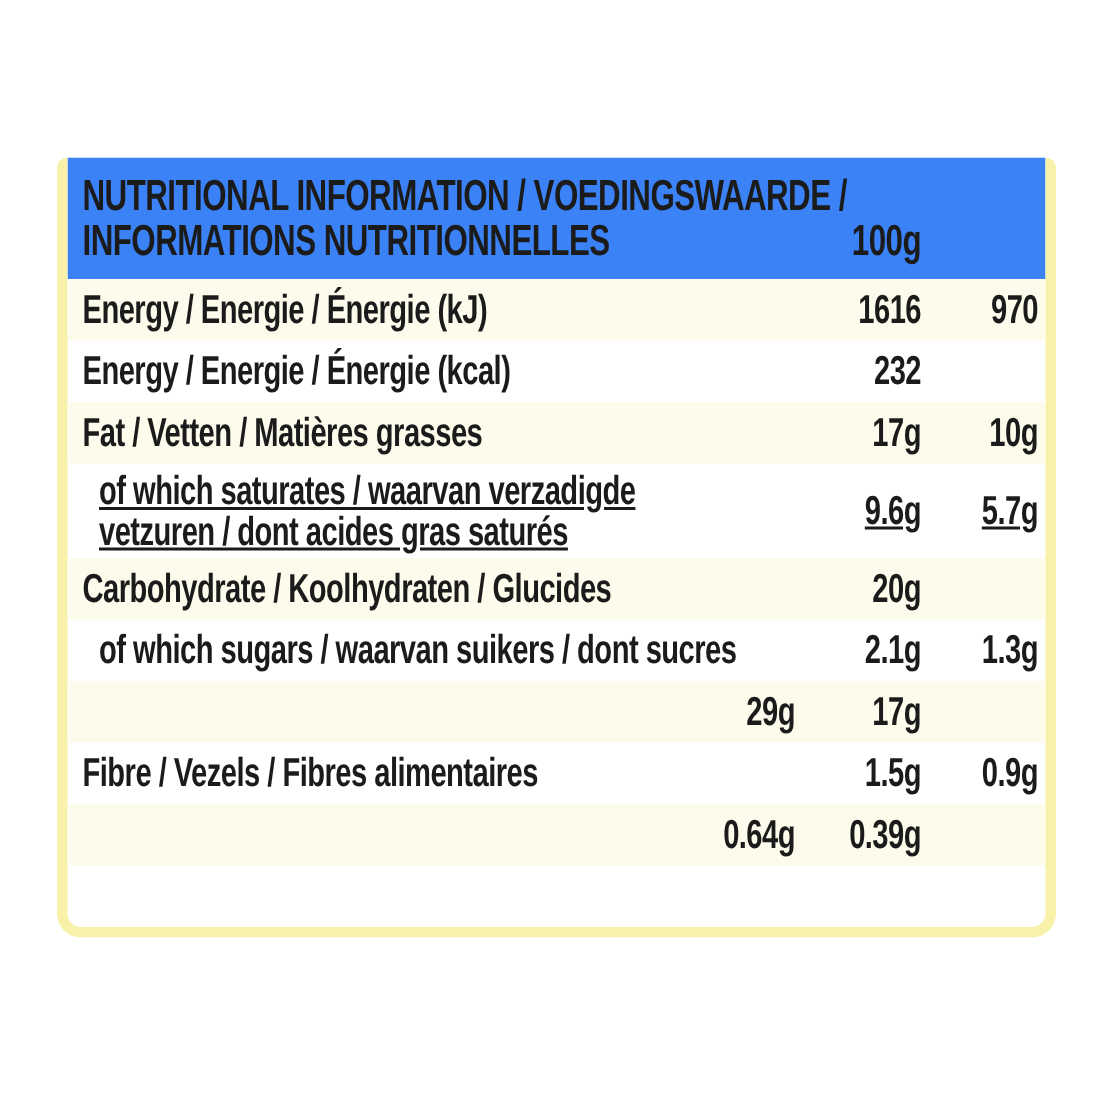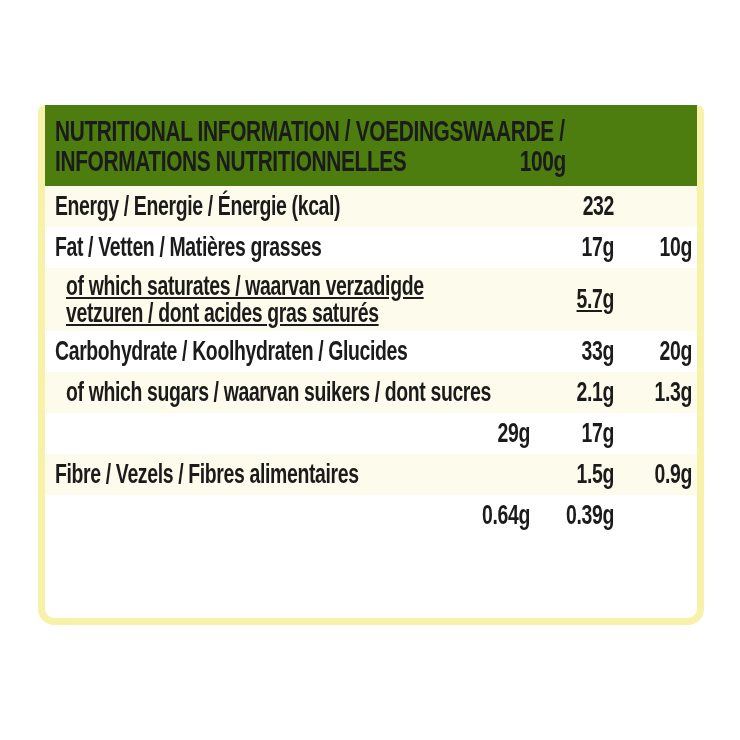--- a/index.html
+++ b/index.html
@@ -54,22 +54,21 @@
   .row.indent .label { padding-left: 11px; }
   .row.wrap .label .ct {
     white-space: normal;
     width: 575px;
   }
   
   .header {
     height: 81px;
     align-items: start;
     padding-top: 11px;
-    background: #4d7c0f;
-    gap: 48px;
+    background: #3b82f6;
   }
   .header .ct {
     font-size: 29px;
     line-height: 30px;
   }
   .header .push { margin-top: 30px; }
 </style>
 </head>
 <body>
 
@@ -77,20 +76,31 @@
   <div class="row header">
     <div class="cell label">
       <span class="ct">NUTRITIONAL INFORMATION / VOEDINGSWAARDE /</span>
       <span class="ct">INFORMATIONS NUTRITIONNELLES</span>
     </div>
     <div class="cell value">
       <span class="ct push">100g</span>
     </div>
   </div>
   <div class="rows">
+  <div class="row">
+    <div class="cell label">
+      <span class="ct">Energy / Energie / Énergie (kJ)</span>
+    </div>
+    <div class="cell value v100">
+      <span class="ct">1616</span>
+    </div>
+    <div class="cell value vbar">
+      <span class="ct">970</span>
+    </div>
+  </div>
 
   <div class="row">
     <div class="cell label">
       <span class="ct">Energy / Energie / Énergie (kcal)</span>
     </div>
     <div class="cell value vbar">
       <span class="ct">232</span>
     </div>
   </div>
 
@@ -103,31 +113,31 @@
     </div>
     <div class="cell value vbar">
       <span class="ct">10g</span>
     </div>
   </div>
 
   <div class="row indent wrap">
     <div class="cell label">
       <span class="ct">of which saturates / waarvan verzadigde vetzuren / dont acides gras saturés</span>
     </div>
+    <div class="cell value v100">
+      <span class="ct">9.6g</span>
+    </div>
     <div class="cell value vbar">
       <span class="ct">5.7g</span>
     </div>
   </div>
 
   <div class="row">
     <div class="cell label">
       <span class="ct">Carbohydrate / Koolhydraten / Glucides</span>
-    </div>
-    <div class="cell value v100">
-      <span class="ct">33g</span>
     </div>
     <div class="cell value vbar">
       <span class="ct">20g</span>
     </div>
   </div>
 
   <div class="row indent">
     <div class="cell label">
       <span class="ct">of which sugars / waarvan suikers / dont sucres</span>
     </div>

